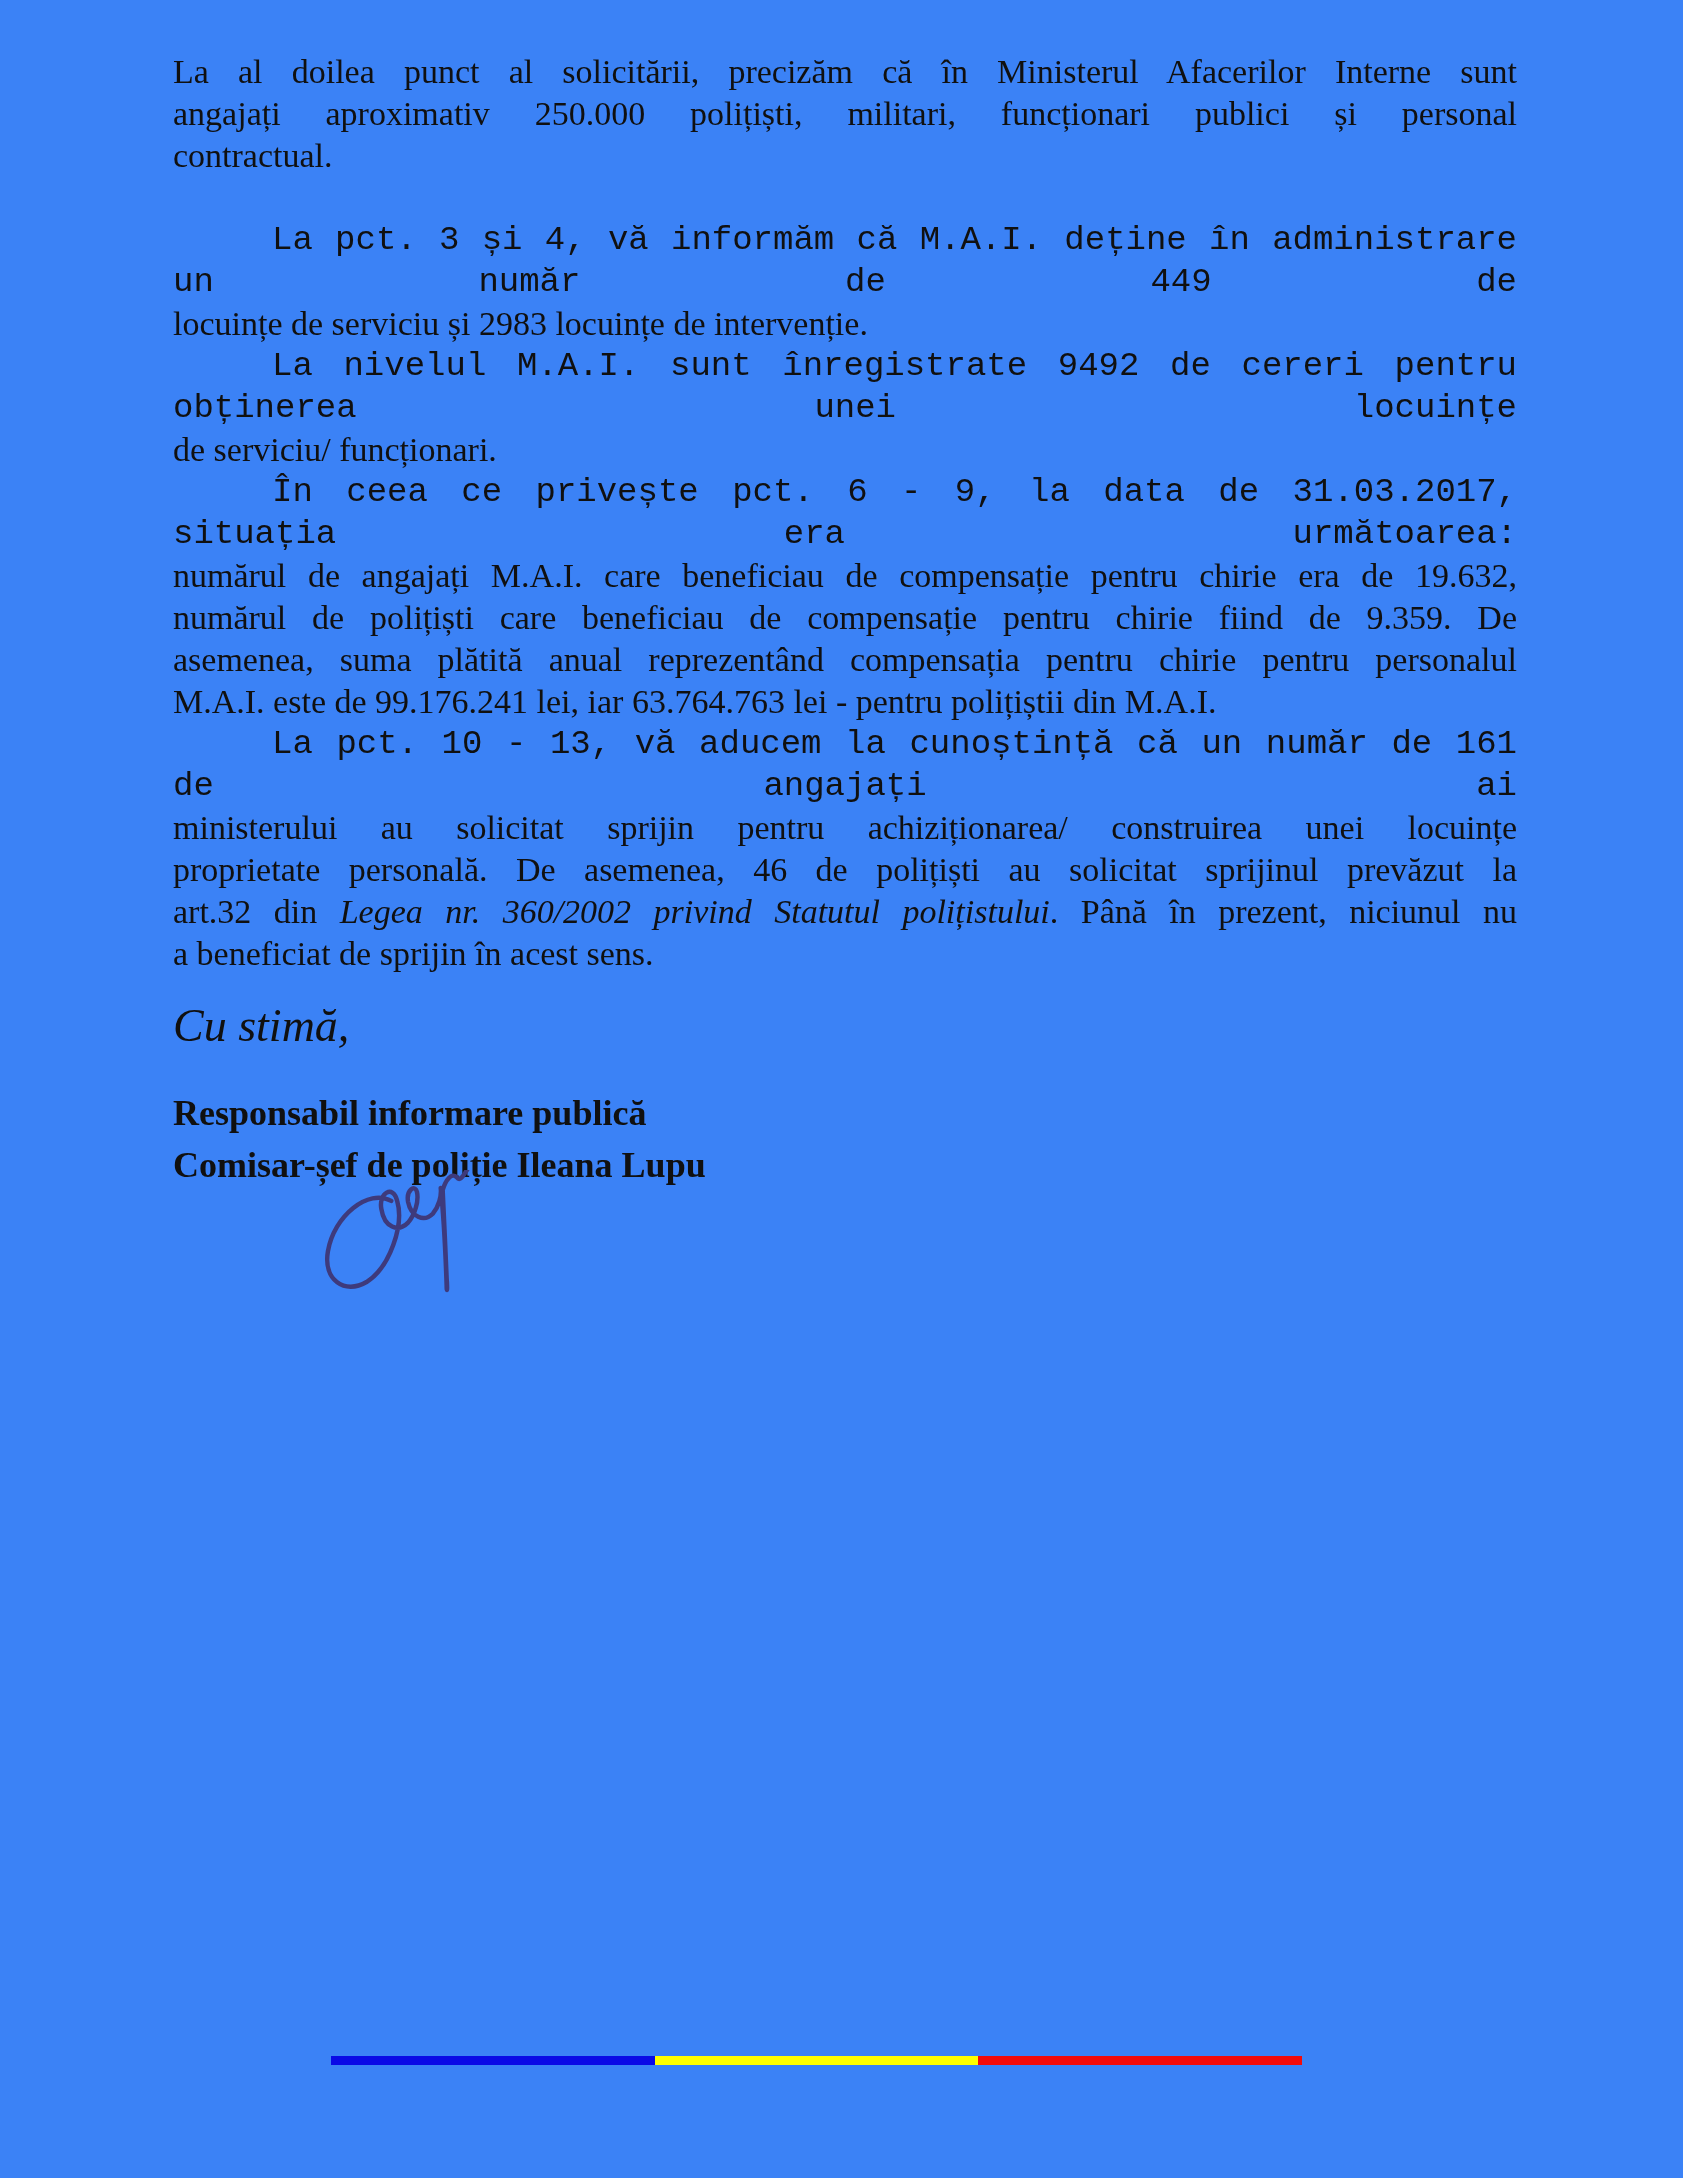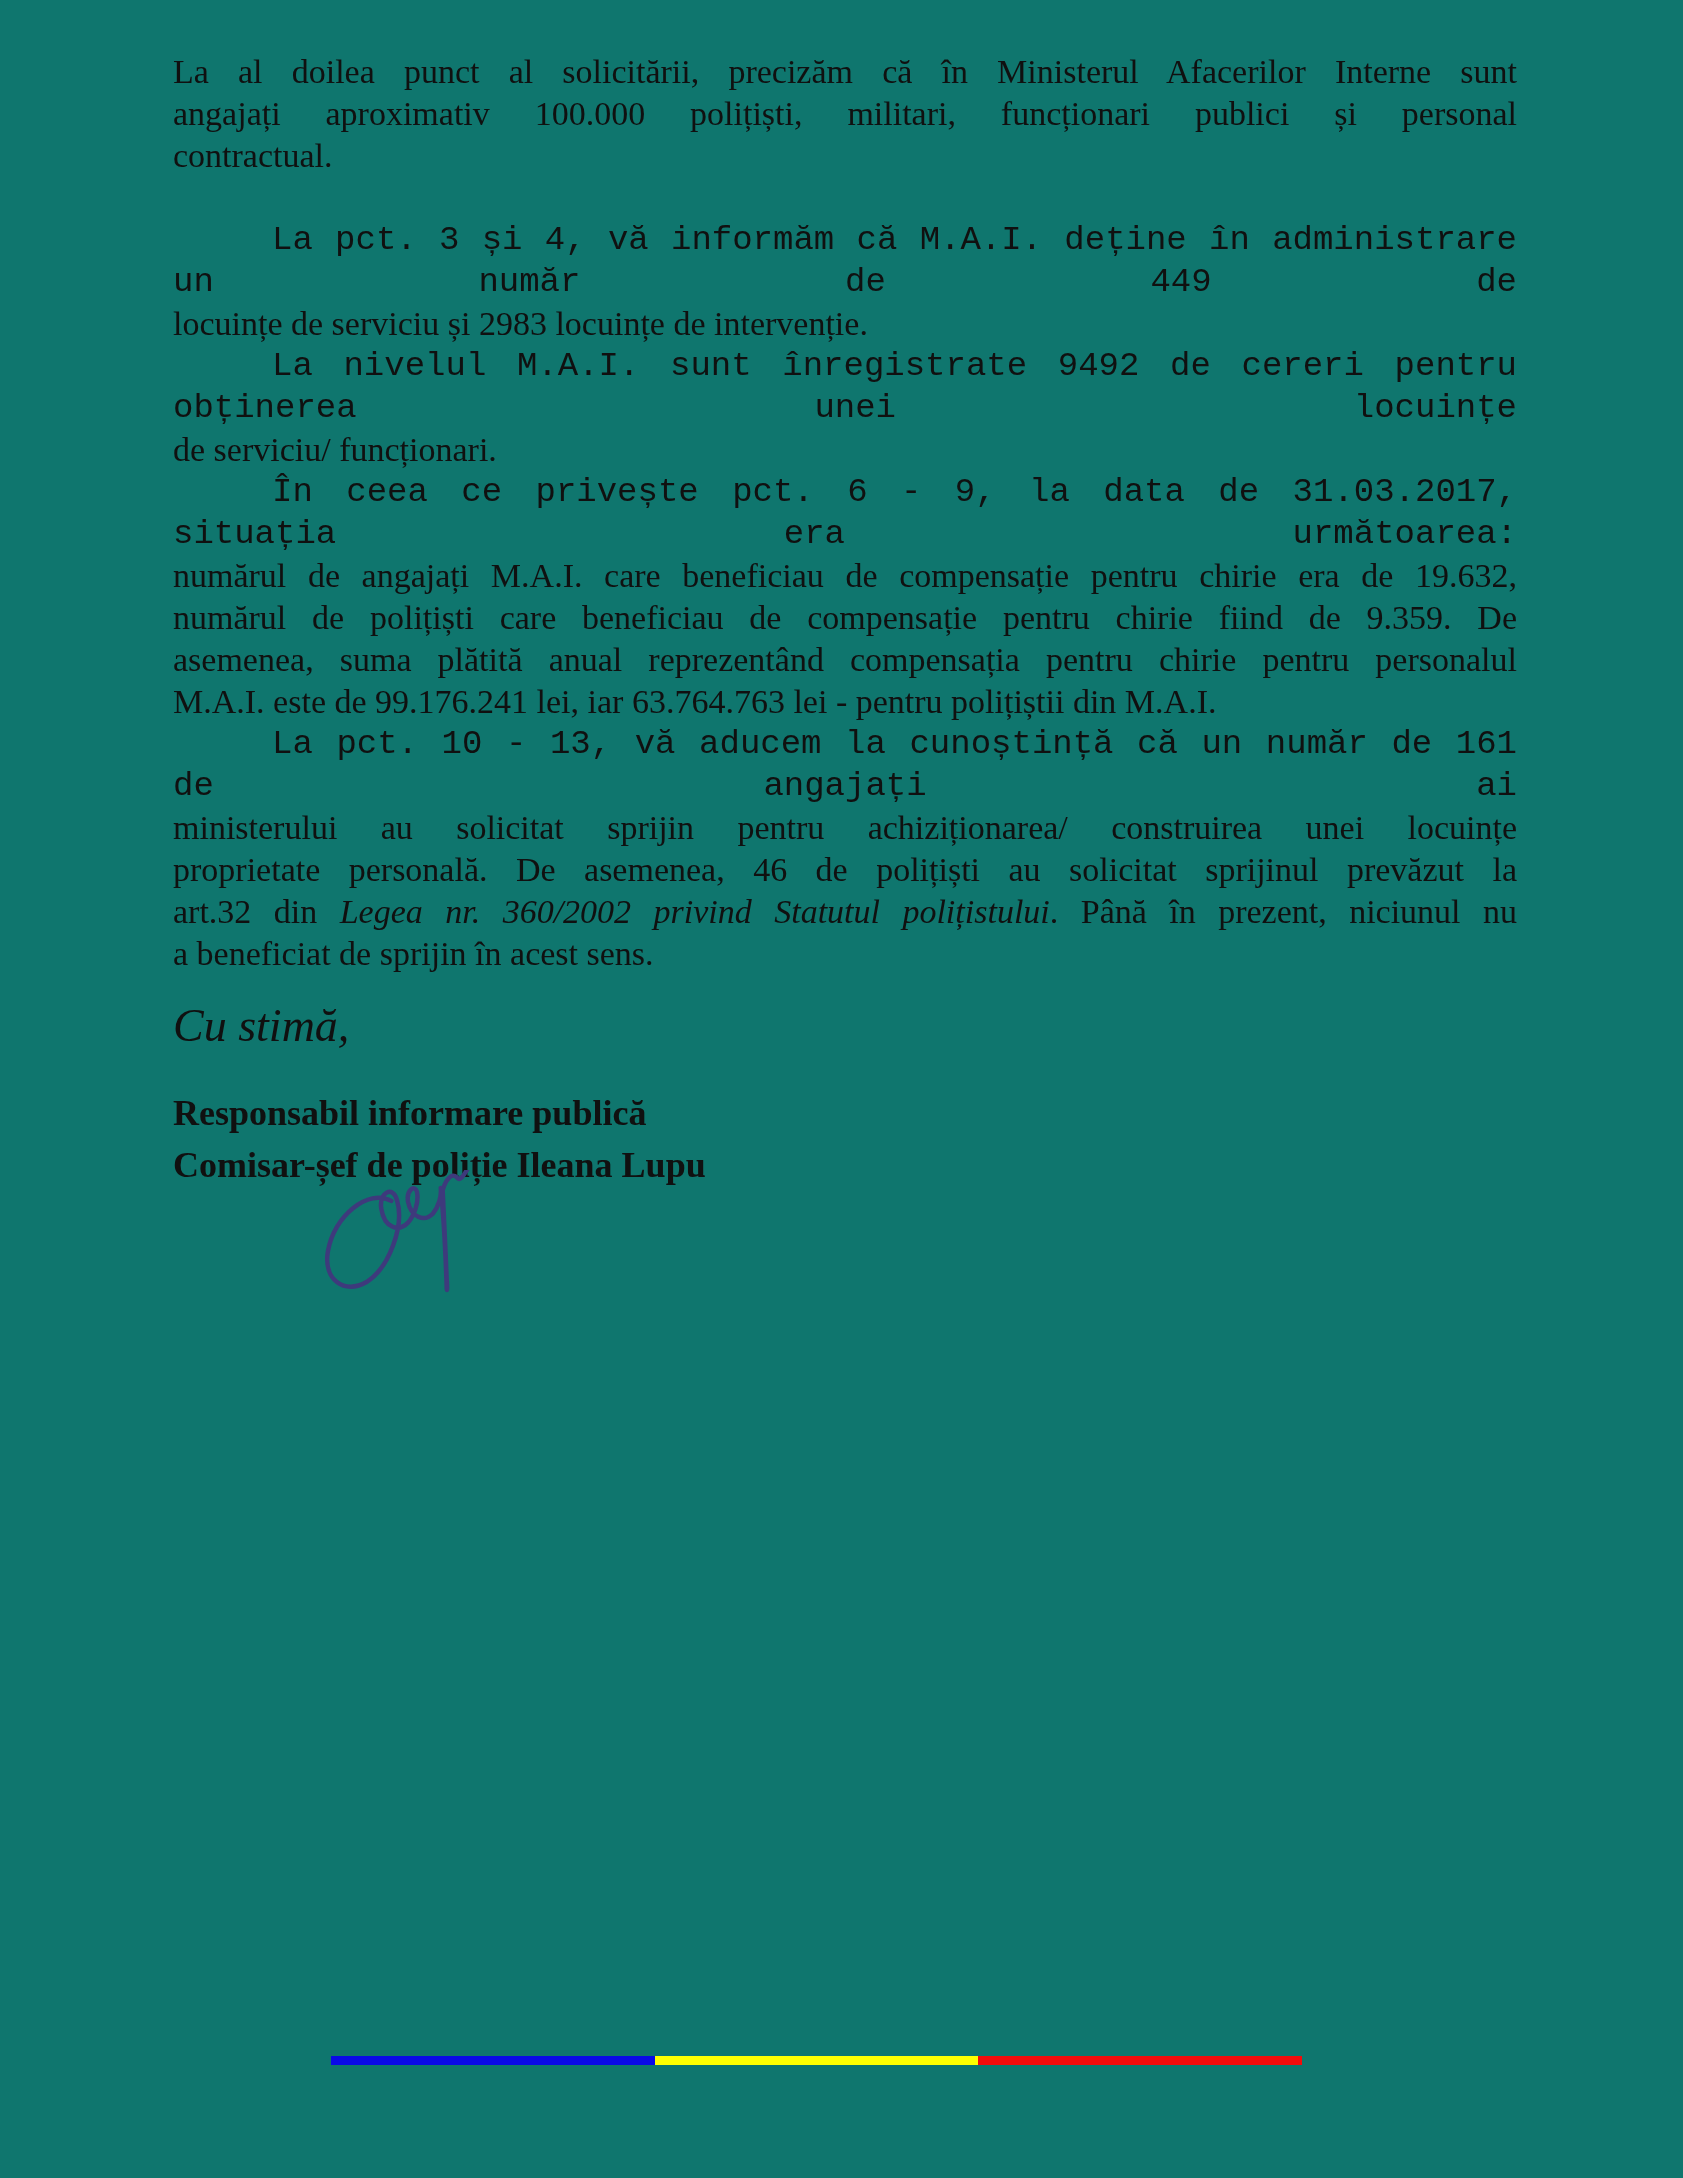--- a/index.html
+++ b/index.html
@@ -1,20 +1,20 @@
 <!DOCTYPE html>
 <html><head>
 <meta charset="utf-8">
 <style>
   html, body { margin: 0; padding: 0; background: #ffffff; }
   .page {
     position: relative;
     width: 1683px;
     height: 2178px;
-    background: #0f766e;
+    background: #3b82f6;
     font-family: "Liberation Serif", serif;
     color: #101010;
     overflow: hidden;
   }
   .doc-body {
     position: absolute;
     left: 173px;
     top: 51px;
     width: 1344px;
     font-size: 34px;
@@ -62,21 +62,21 @@
   .flag-bar > div { flex: 1 1 0; height: 100%; }
 </style>
 </head>
 <body>
 
 <div class="page">
 
   <div class="doc-body">
       <div class="doc-paragraph">
         <div class="doc-line justified"><span class="">La al doilea punct al solicitării, precizăm că în Ministerul Afacerilor Interne sunt</span></div>
-        <div class="doc-line justified"><span class="">angajați aproximativ 100.000 polițiști, militari, funcționari publici și personal</span></div>
+        <div class="doc-line justified"><span class="">angajați aproximativ 250.000 polițiști, militari, funcționari publici și personal</span></div>
         <div class="doc-line"><span class="">contractual.</span></div>
       </div>
       <div class="doc-paragraph gap-before">
         <div class="doc-line justified indented"><span class="">La pct. 3 și 4, vă informăm că M.A.I. deține în administrare un număr de 449 de</span></div>
         <div class="doc-line"><span class="">locuințe de serviciu și 2983 locuințe de intervenție.</span></div>
       </div>
       <div class="doc-paragraph">
         <div class="doc-line justified indented"><span class="">La nivelul M.A.I. sunt înregistrate 9492 de cereri pentru obținerea unei locuințe</span></div>
         <div class="doc-line"><span class="">de serviciu/ funcționari.</span></div>
       </div>

